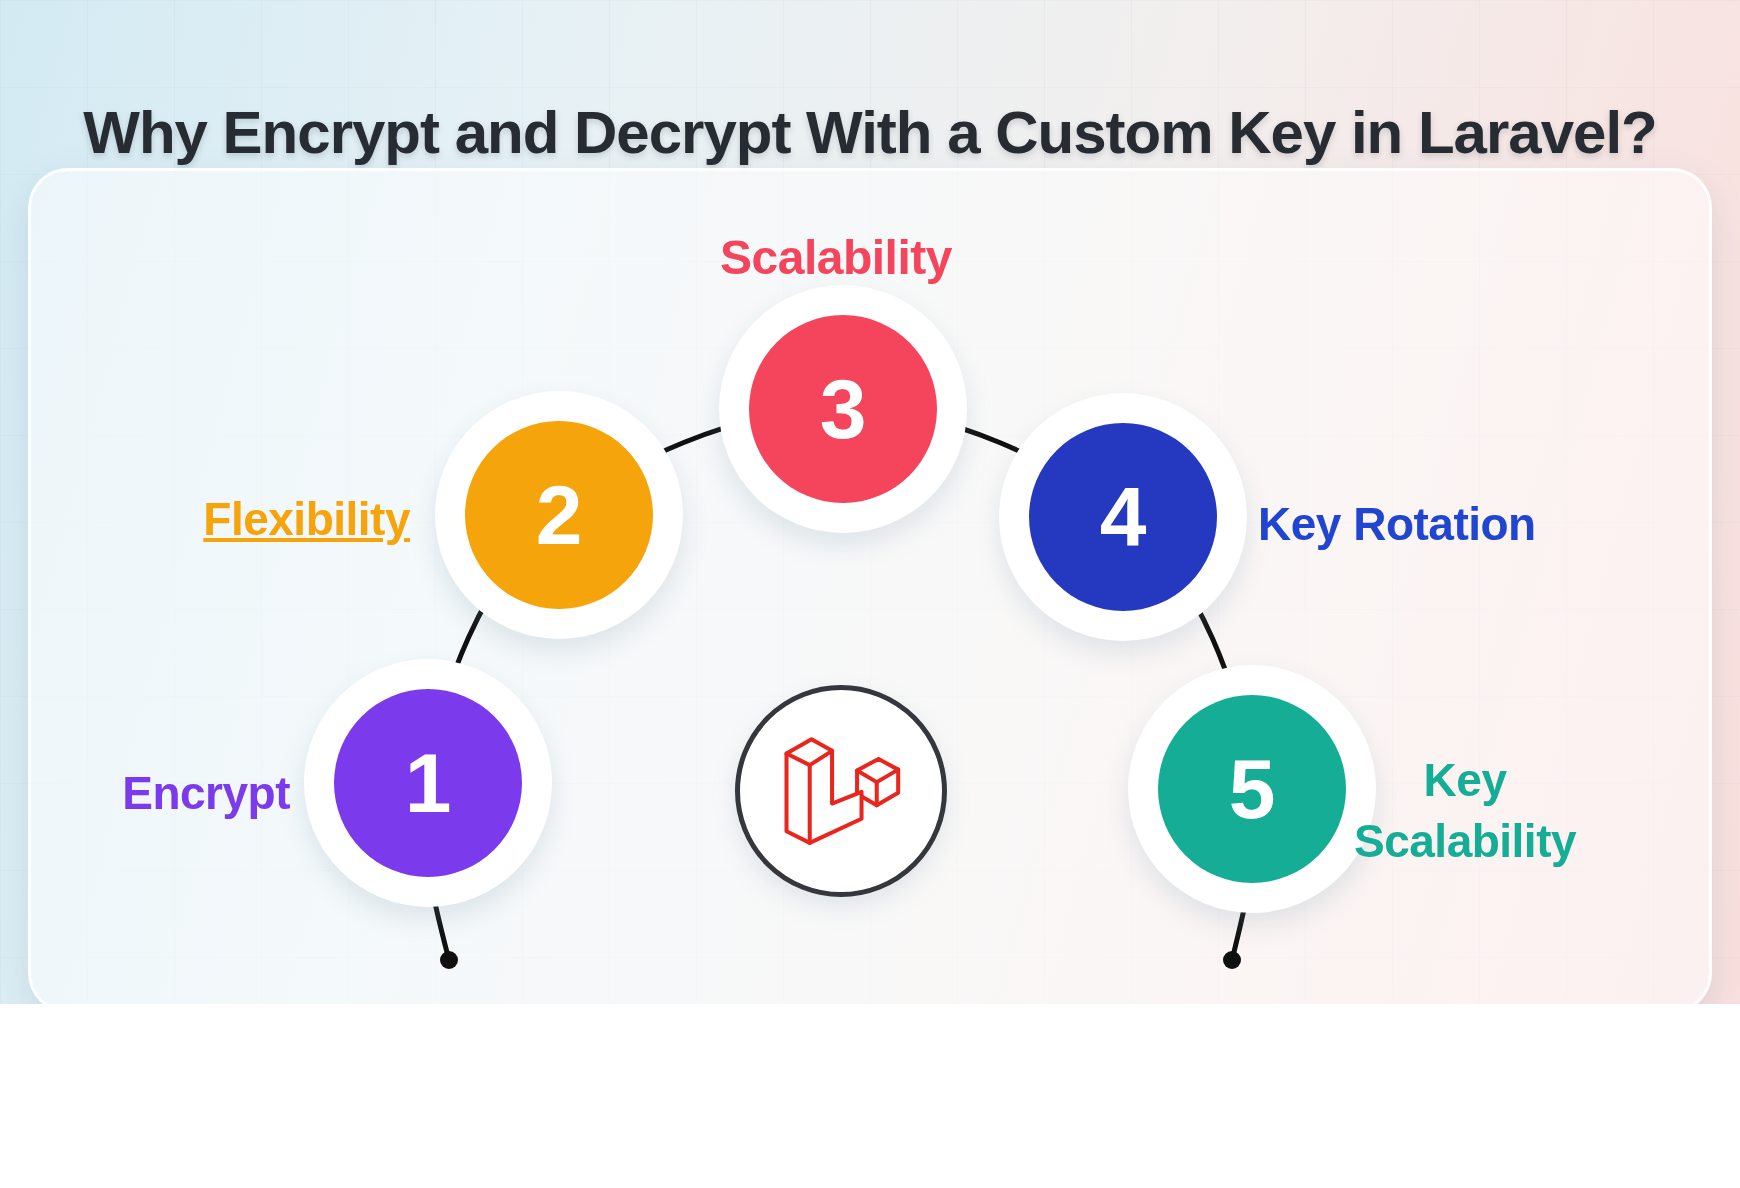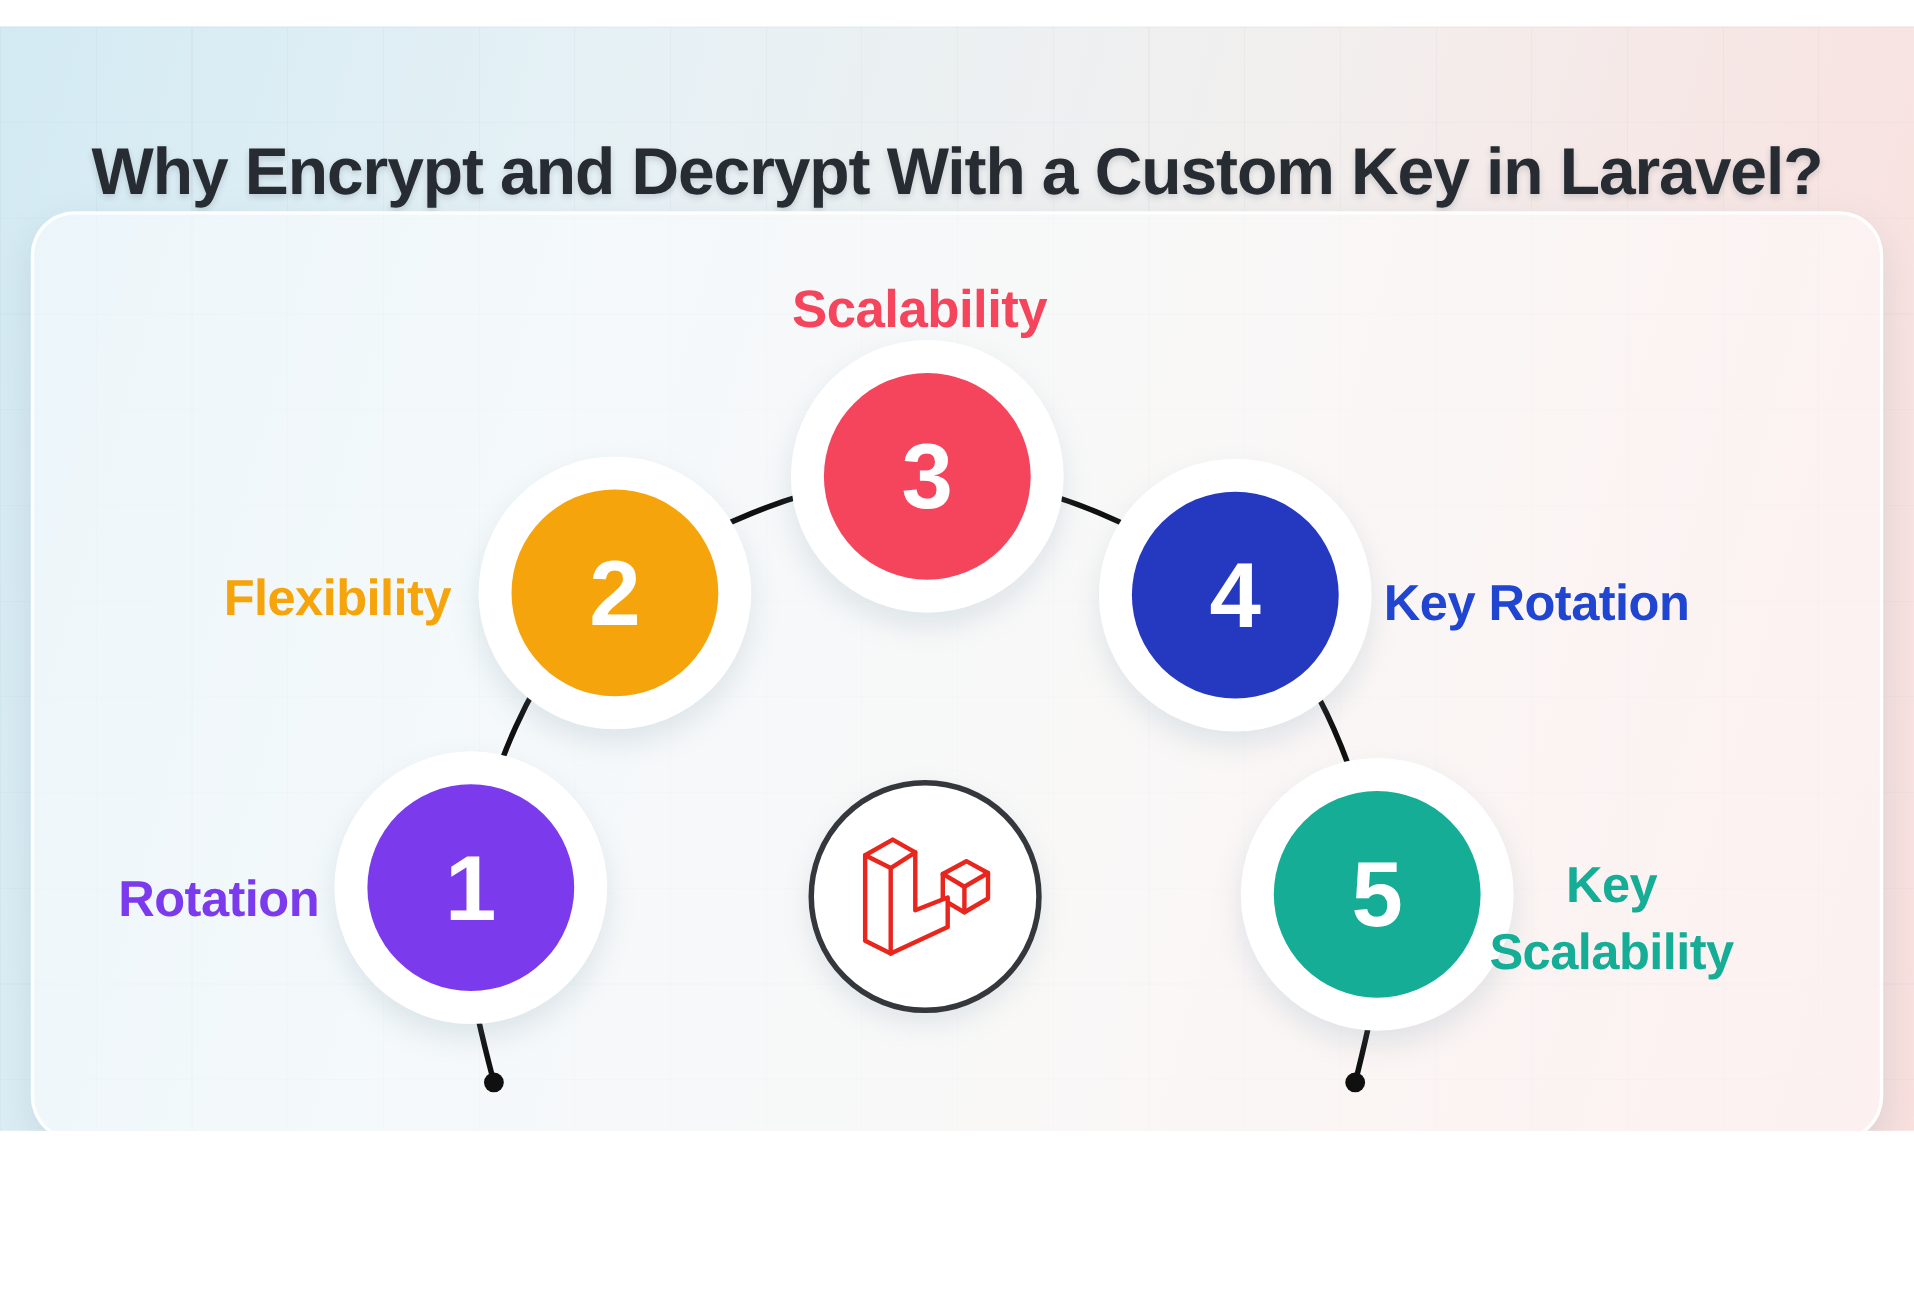--- a/index.html
+++ b/index.html
@@ -1,18 +1,18 @@
 <!DOCTYPE html>
 <html><head>
 <meta charset="utf-8">
 <style>
   html,body{margin:0;padding:0;}
   body{font-family:"Liberation Sans", sans-serif; background:#fff;}
   .page{position:relative;width:1740px;height:1004px;overflow:hidden;
-        background:linear-gradient(105deg,#d3eaf3 0%,#e6f1f5 28%,#f2efee 60%,#f8e3e1 88%,#f9e0de 100%);margin-top:24px;}
+        background:linear-gradient(105deg,#d3eaf3 0%,#e6f1f5 28%,#f2efee 60%,#f8e3e1 88%,#f9e0de 100%);}
   .page::before{content:"";position:absolute;inset:0;pointer-events:none;
         background:repeating-linear-gradient(to right, rgba(130,160,180,0.07) 0 1px, transparent 1px 87px),
                    repeating-linear-gradient(to bottom, rgba(130,160,180,0.05) 0 1px, transparent 1px 87px);}
   .title{position:absolute;left:870px;top:92px;transform:translate(-50%,-50%);
          font-size:60px;font-weight:800;letter-spacing:-1px;color:#272c33;white-space:nowrap;
          text-shadow:0 3px 6px rgba(40,50,60,0.18);}
   .card{position:absolute;left:28px;top:168px;width:1684px;height:845px;border-radius:40px;
         background:rgba(255,255,255,0.55);border:3px solid rgba(255,255,255,0.9);
         box-shadow:0 14px 34px rgba(110,140,160,0.20);box-sizing:border-box;}
   .arc{position:absolute;left:0;top:0;z-index:0;}
@@ -21,21 +21,21 @@
         box-shadow:0 12px 26px rgba(120,150,170,0.20);}
   .bubble{position:absolute;left:50%;top:50%;width:188px;height:188px;transform:translate(-50%,-50%);
         border-radius:50%;display:flex;align-items:center;justify-content:center;}
   .num{color:#fff;font-size:84px;font-weight:700;line-height:1;}
   .n1{left:397px;top:612px;} .n2{left:528px;top:344px;} .n3{left:812px;top:238px;}
   .n4{left:1092px;top:346px;} .n5{left:1221px;top:618px;}
   .label{position:absolute;z-index:3;font-weight:700;font-size:46px;letter-spacing:-0.5px;
          line-height:60px;white-space:nowrap;}
   .label span{display:block;}
   .lbl1{left:259px;top:622px;transform:translate(-100%,-50%);text-align:right;}
-  .lbl2{left:379px;top:348px;transform:translate(-100%,-50%);}
+  .lbl2{left:379px;top:348px;transform:translate(-100%,-50%);text-decoration:underline;}
   .lbl3{left:805px;top:87px;transform:translate(-50%,-50%);font-size:48px;}
   .lbl4{left:1227px;top:353px;transform:translate(0,-50%);}
   .lbl5{left:1323px;top:640px;transform:translate(0,-50%);line-height:61px;text-align:center;}
   .center-circle{position:absolute;left:810px;top:620px;transform:translate(-50%,-50%);
         width:212px;height:212px;border-radius:50%;background:#fff;border:5px solid #34383d;
         box-sizing:border-box;display:flex;align-items:center;justify-content:center;z-index:2;
         box-shadow:0 10px 24px rgba(120,150,170,0.18);}
   .footer{position:absolute;left:0;top:1013px;width:1740px;height:175px;}
 </style>
 </head>
@@ -82,21 +82,21 @@
     </div>
 
     <div class="node n5">
       <div class="halo"></div>
       <div class="bubble" style="background: rgb(21, 173, 150);">
         <span class="num">5</span>
       </div>
     </div>
 
     <div class="label lbl1" style="color: rgb(124, 58, 237);">
-      <span>Rotation</span>
+      <span>Encrypt</span>
     </div>
     <div class="label lbl2" style="color: rgb(246, 164, 11);">Flexibility</div>
     <div class="label lbl3" style="color: rgb(244, 69, 92);">Scalability</div>
     <div class="label lbl4" style="color: rgb(32, 69, 208);">Key Rotation</div>
     <div class="label lbl5" style="color: rgb(21, 173, 150);">
       <span>Key</span>
       <span>Scalability</span>
     </div>
 
     <div class="center-circle">

